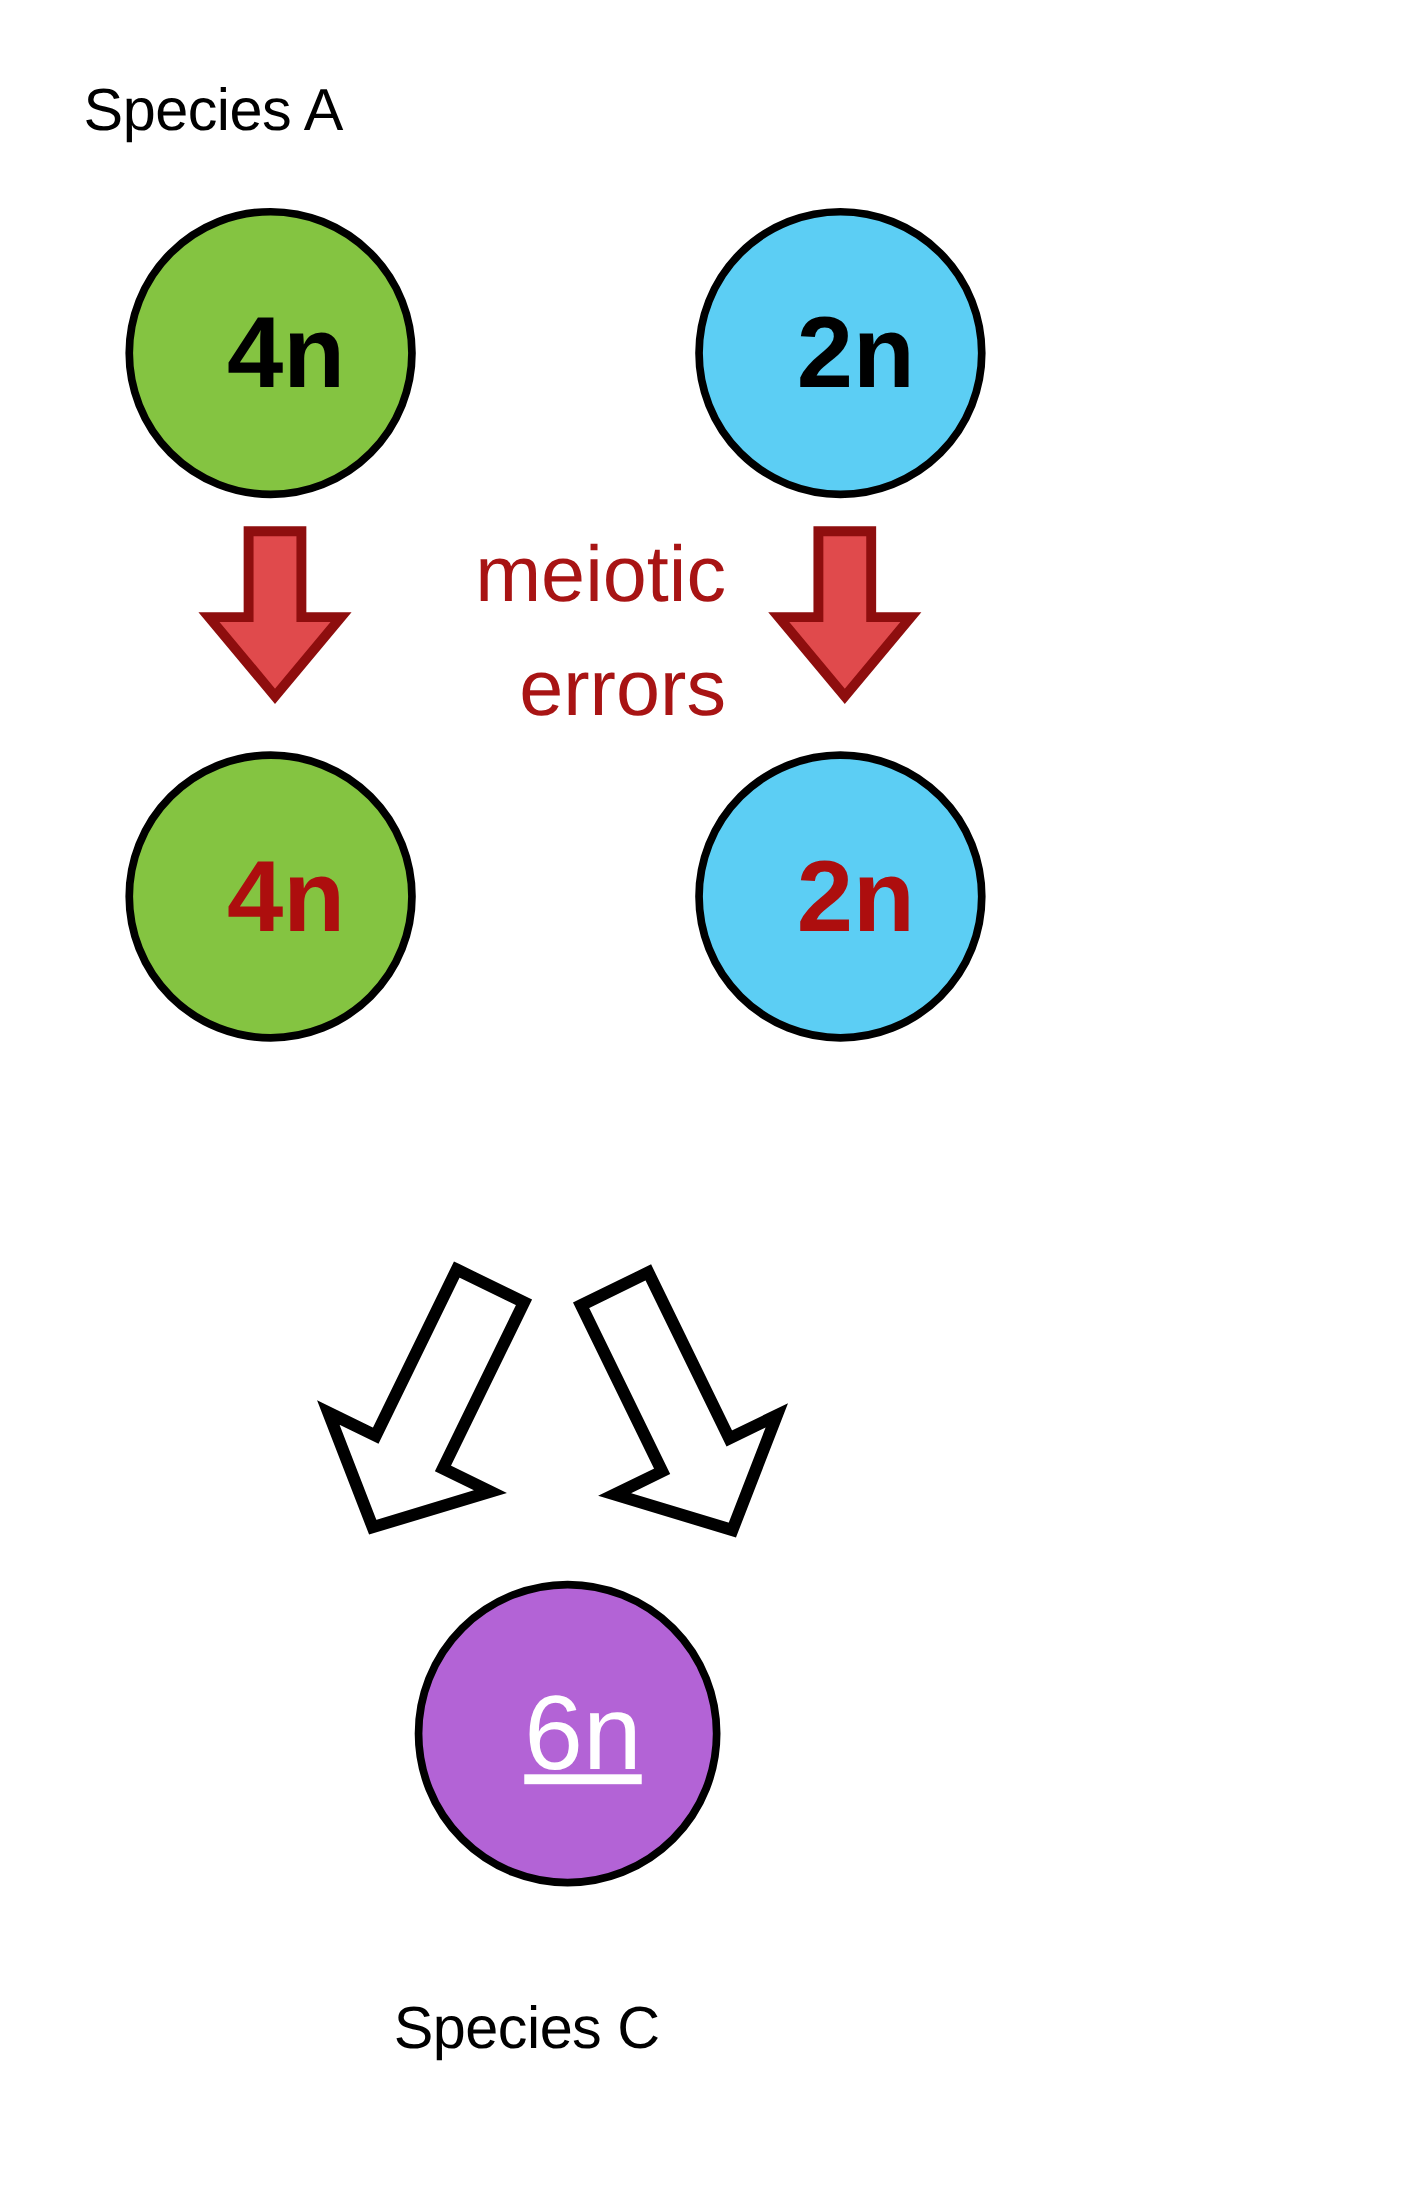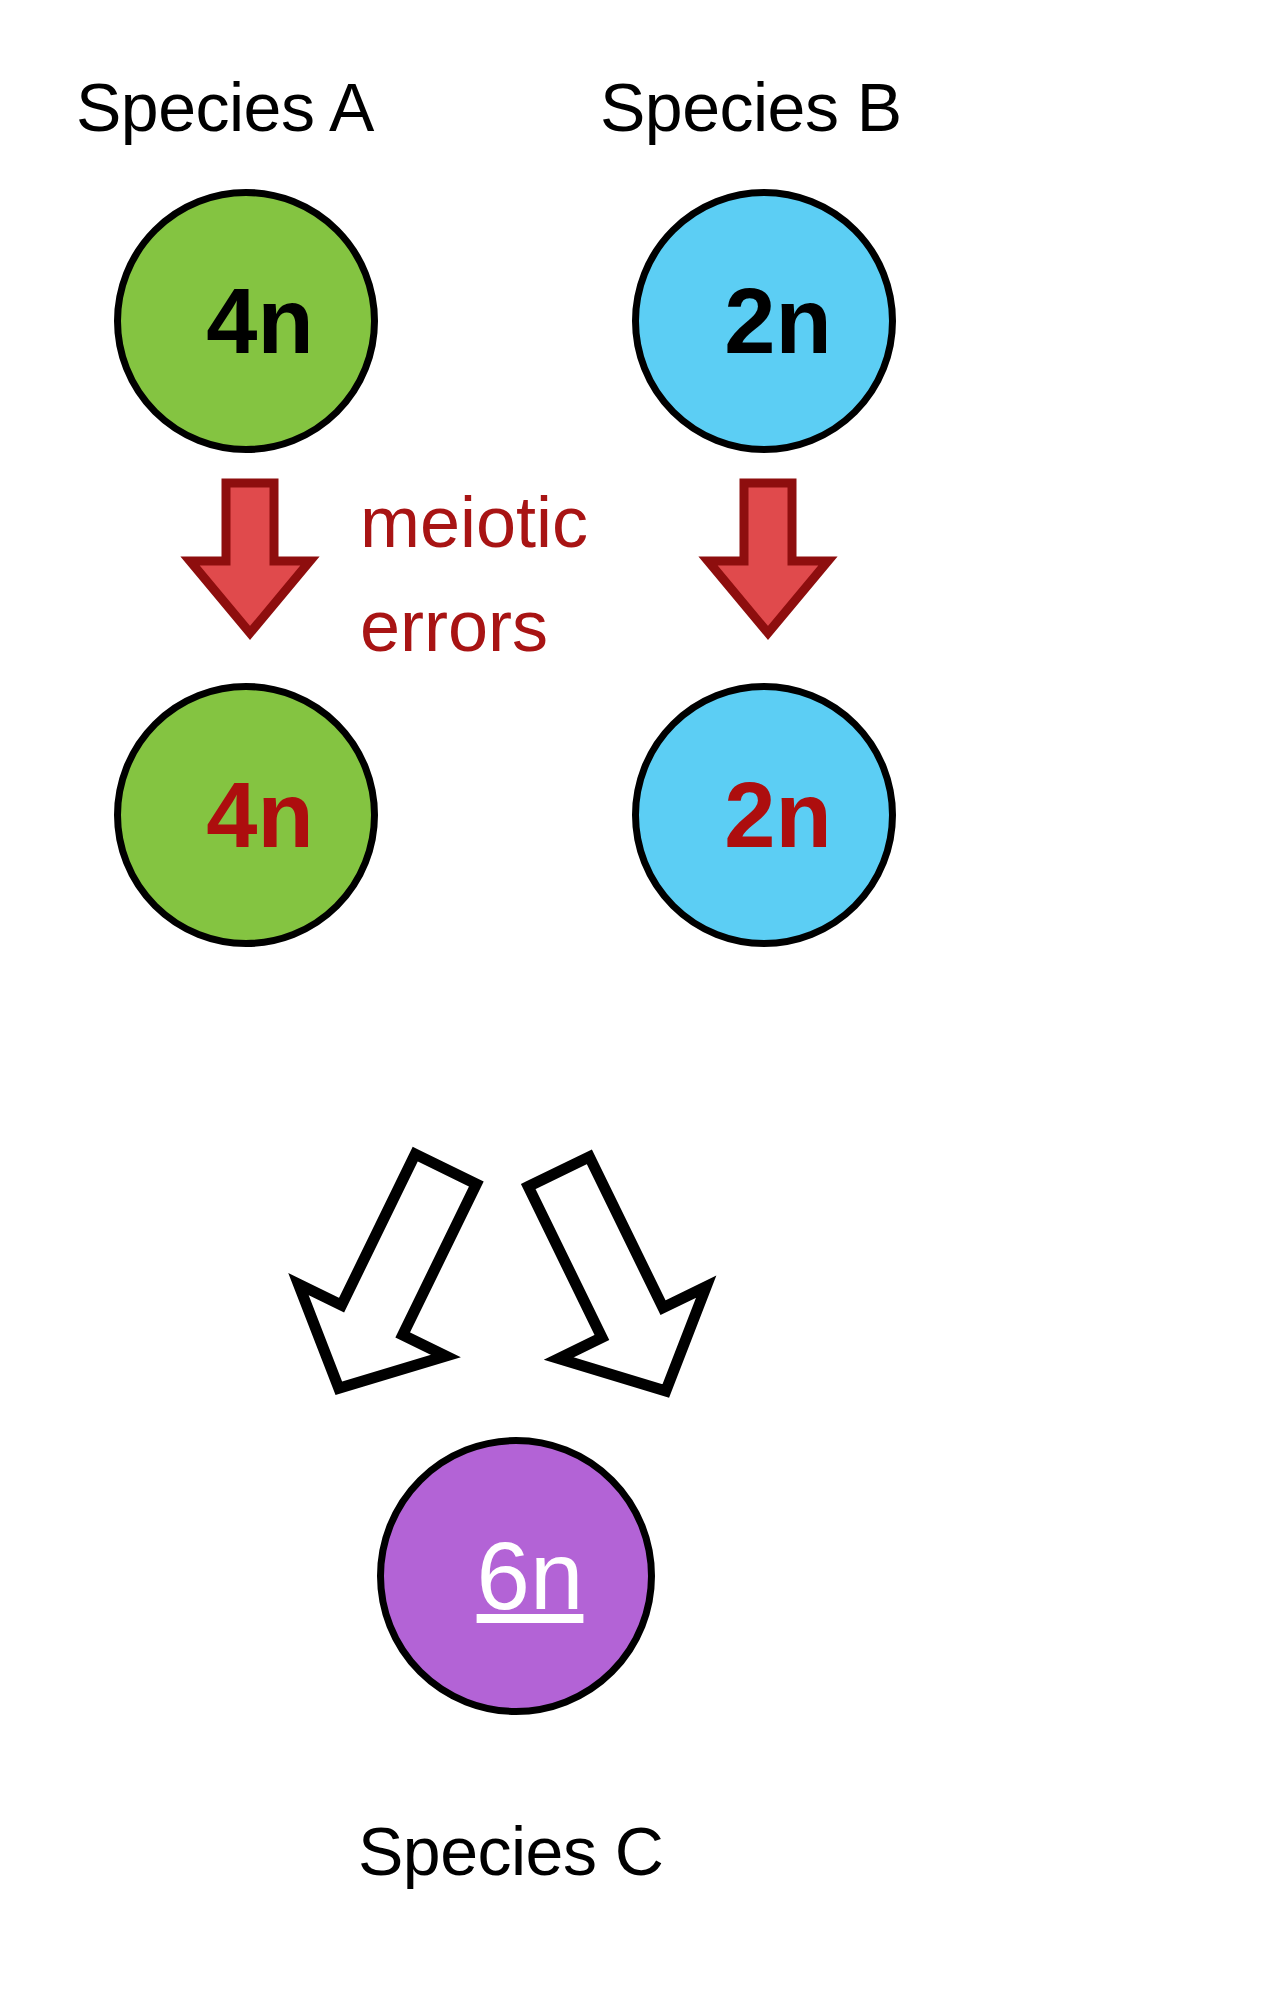--- a/index.html
+++ b/index.html
@@ -13,21 +13,21 @@
   #stage {
     position: relative;
     width: 1278px;
     height: 1993px;
     background: #ffffff;
     overflow: hidden;
   }
   .label {
     position: absolute;
     color: #000000;
-    font-size: 68px;
+    font-size: 54px;
     font-weight: 400;
     line-height: 1;
     white-space: nowrap;
     letter-spacing: -0.5px;
   }
   .circle {
     position: absolute;
     border-radius: 50%;
     box-sizing: border-box;
     border: 7px solid #000000;
@@ -41,39 +41,38 @@
     line-height: 1;
     user-select: none;
     margin-left: 28px;
   }
   .ploidy-light {
     font-weight: 400;
     font-size: 96px;
   }
   .meiotic-text {
     position: absolute;
-    text-align: left;
+    text-align: right;
     color: #A81414;
     font-size: 72px;
     line-height: 1.45;
     white-space: nowrap;
   }
   .arrow-svg {
     position: absolute;
     overflow: visible;
   }
 </style>
 </head>
 <body>
 
 <div id="stage">
 
   <div class="label" style="left:76px; top:73px;">Species A</div>
 
-  <div class="label" style="left:600px; top:73px;">Species B</div>
 
   <div class="circle" style="left:114px; top:189px; width:264px; height:264px; background:#84C441;">
     <span class="ploidy" style="color:#000000;">4n</span>
   </div>
 
   <div class="circle" style="left:632px; top:189px; width:264px; height:264px; background:#5CCEF4;">
     <span class="ploidy" style="color:#000000;">2n</span>
   </div>
 
   <svg class="arrow-svg" style="left:184px; top:479px;" width="132" height="160" viewBox="0 0 132 160">

